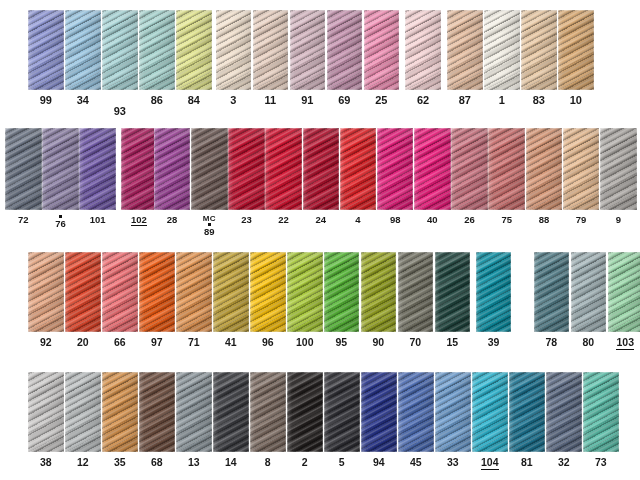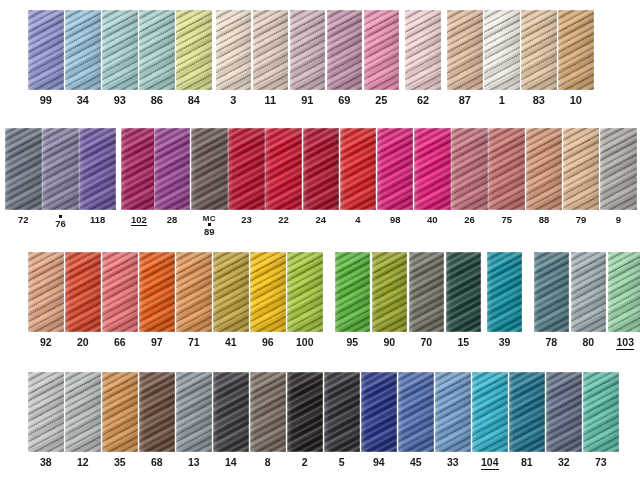--- a/index.html
+++ b/index.html
@@ -92,21 +92,21 @@
       <div class="swatch-cell" style="width: 35.5px; margin-right: 1.5px;">
         <div class="swatch" style="width: 35.5px; height: 80px; background-color: rgb(154, 198, 226);">
           <div class="twist"></div>
           <div class="twist2"></div>
           <div class="shade"></div>
         </div>
         <div class="label" style="font-size: 11px;">
           <span class="num">34</span>
         </div>
       </div>
-      <div class="swatch-cell" style="width: 35.5px; margin-right: 1.5px;">
+      <div class="swatch-cell" style="width: 35.5px; margin-right: 1.5px; gap: 11px;">
         <div class="swatch" style="width: 35.5px; height: 80px; background-color: rgb(168, 212, 214);">
           <div class="twist"></div>
           <div class="twist2"></div>
           <div class="shade"></div>
         </div>
         <div class="label" style="font-size: 11px;">
           <span class="num">93</span>
         </div>
       </div>
       <div class="swatch-cell" style="width: 35.5px; margin-right: 1.5px;">
@@ -252,21 +252,21 @@
           <span class="num">76</span>
         </div>
       </div>
       <div class="swatch-cell" style="width: 36.6px; margin-right: 0.6px;">
         <div class="swatch" style="width: 36.6px; height: 82px; background-color: rgb(111, 88, 166);">
           <div class="twist"></div>
           <div class="twist2"></div>
           <div class="shade"></div>
         </div>
         <div class="label" style="font-size: 9.5px;">
-          <span class="num">118</span>
+          <span class="num">101</span>
         </div>
       </div>
       <div class="swatch-cell" style="width: 36.6px; margin-right: 0.6px; padding-left: 8px;">
         <div class="swatch" style="width: 36.6px; height: 82px; background-color: rgb(173, 32, 96);">
           <div class="twist"></div>
           <div class="twist2"></div>
           <div class="shade"></div>
         </div>
         <div class="label" style="font-size: 9.5px;">
           <span class="num ul">102</span>
@@ -469,21 +469,21 @@
       <div class="swatch-cell" style="width: 35.5px; margin-right: 1.5px;">
         <div class="swatch" style="width: 35.5px; height: 80px; background-color: rgb(249, 192, 12);">
           <div class="twist"></div>
           <div class="twist2"></div>
           <div class="shade"></div>
         </div>
         <div class="label" style="font-size: 10.5px;">
           <span class="num">96</span>
         </div>
       </div>
-      <div class="swatch-cell" style="width: 35.5px; margin-right: 12px;">
+      <div class="swatch-cell" style="width: 35.5px; margin-right: 1px;">
         <div class="swatch" style="width: 35.5px; height: 80px; background-color: rgb(168, 201, 57);">
           <div class="twist"></div>
           <div class="twist2"></div>
           <div class="shade"></div>
         </div>
         <div class="label" style="font-size: 10.5px;">
           <span class="num">100</span>
         </div>
       </div>
       <div class="swatch-cell" style="width: 35.5px; margin-right: 1.5px;">
@@ -519,21 +519,21 @@
       <div class="swatch-cell" style="width: 35.5px; margin-right: 1.5px;">
         <div class="swatch" style="width: 35.5px; height: 80px; background-color: rgb(32, 70, 63);">
           <div class="twist"></div>
           <div class="twist2"></div>
           <div class="shade"></div>
         </div>
         <div class="label" style="font-size: 10.5px;">
           <span class="num">15</span>
         </div>
       </div>
-      <div class="swatch-cell" style="width: 44px; margin-right: 7px;">
+      <div class="swatch-cell" style="width: 44px; margin-right: 18px;">
         <div class="swatch" style="width: 35.5px; height: 80px; background-color: rgb(11, 143, 163);">
           <div class="twist"></div>
           <div class="twist2"></div>
           <div class="shade"></div>
         </div>
         <div class="label" style="font-size: 10.5px;">
           <span class="num">39</span>
         </div>
       </div>
       <div class="swatch-cell" style="width: 35.5px; margin-right: 1.5px;">

